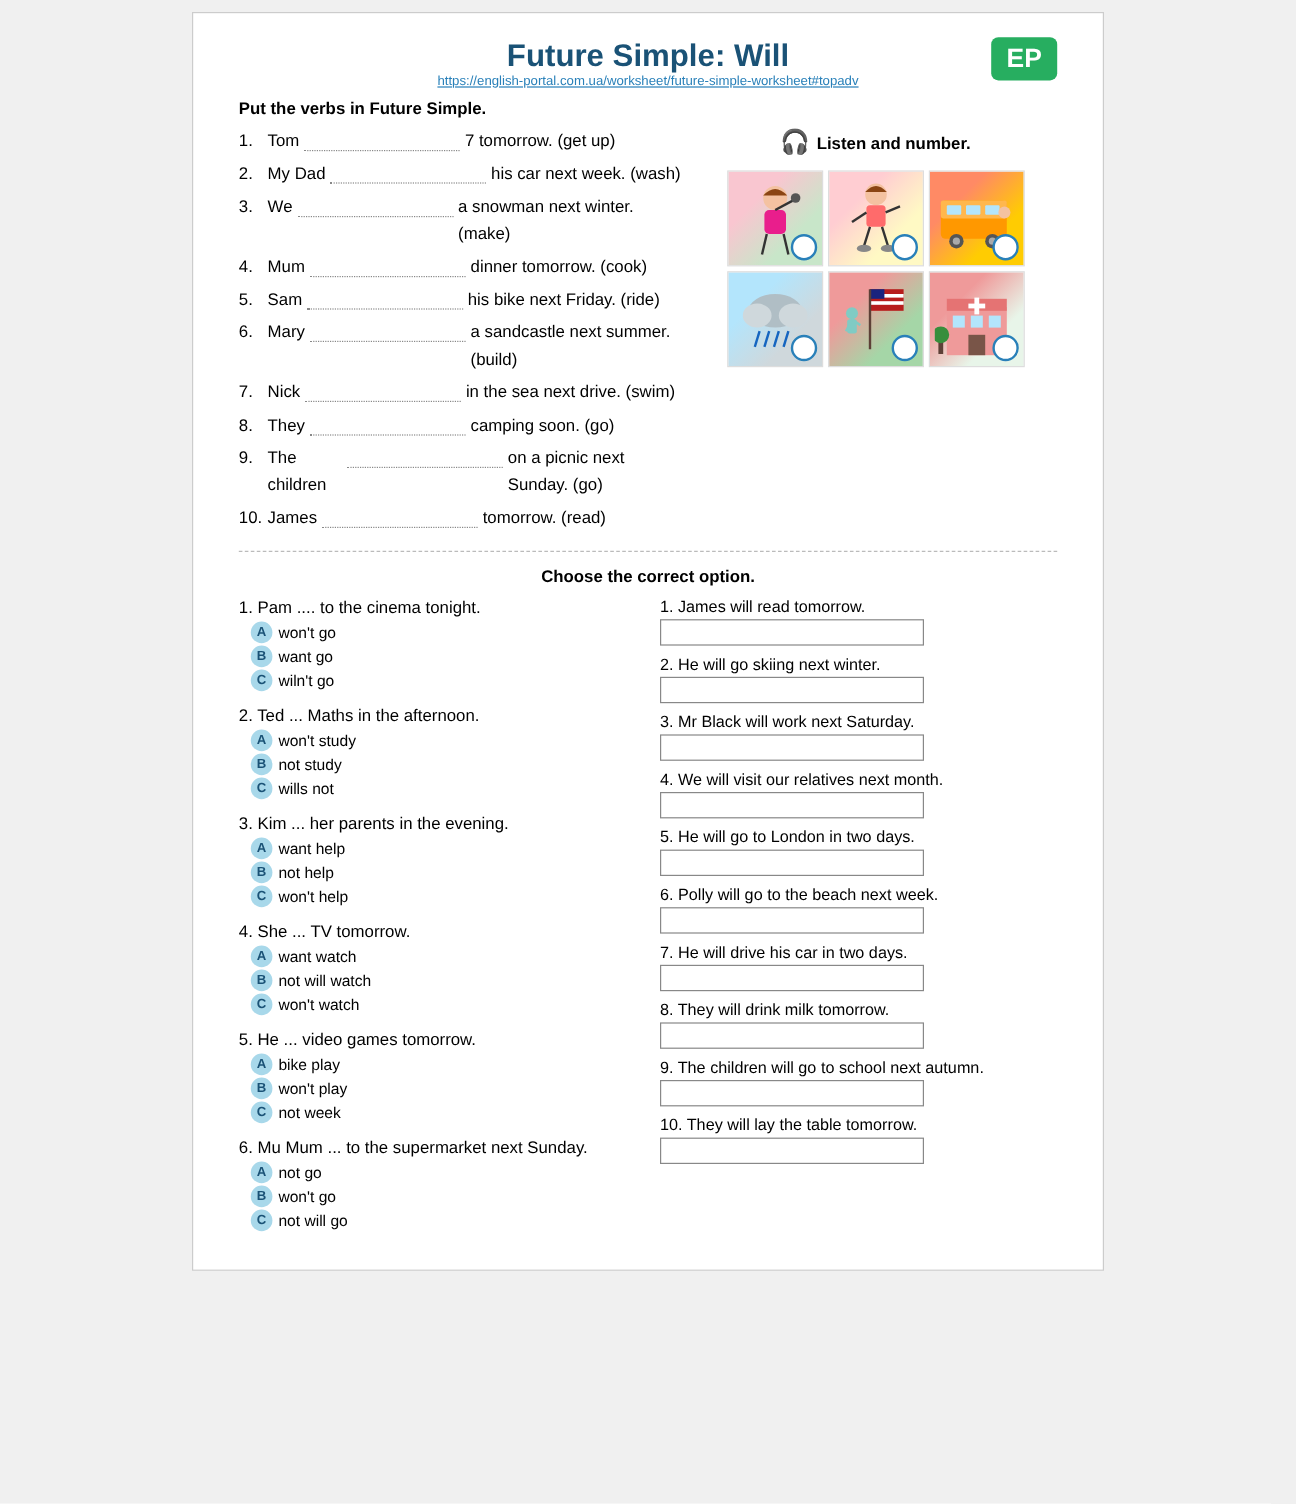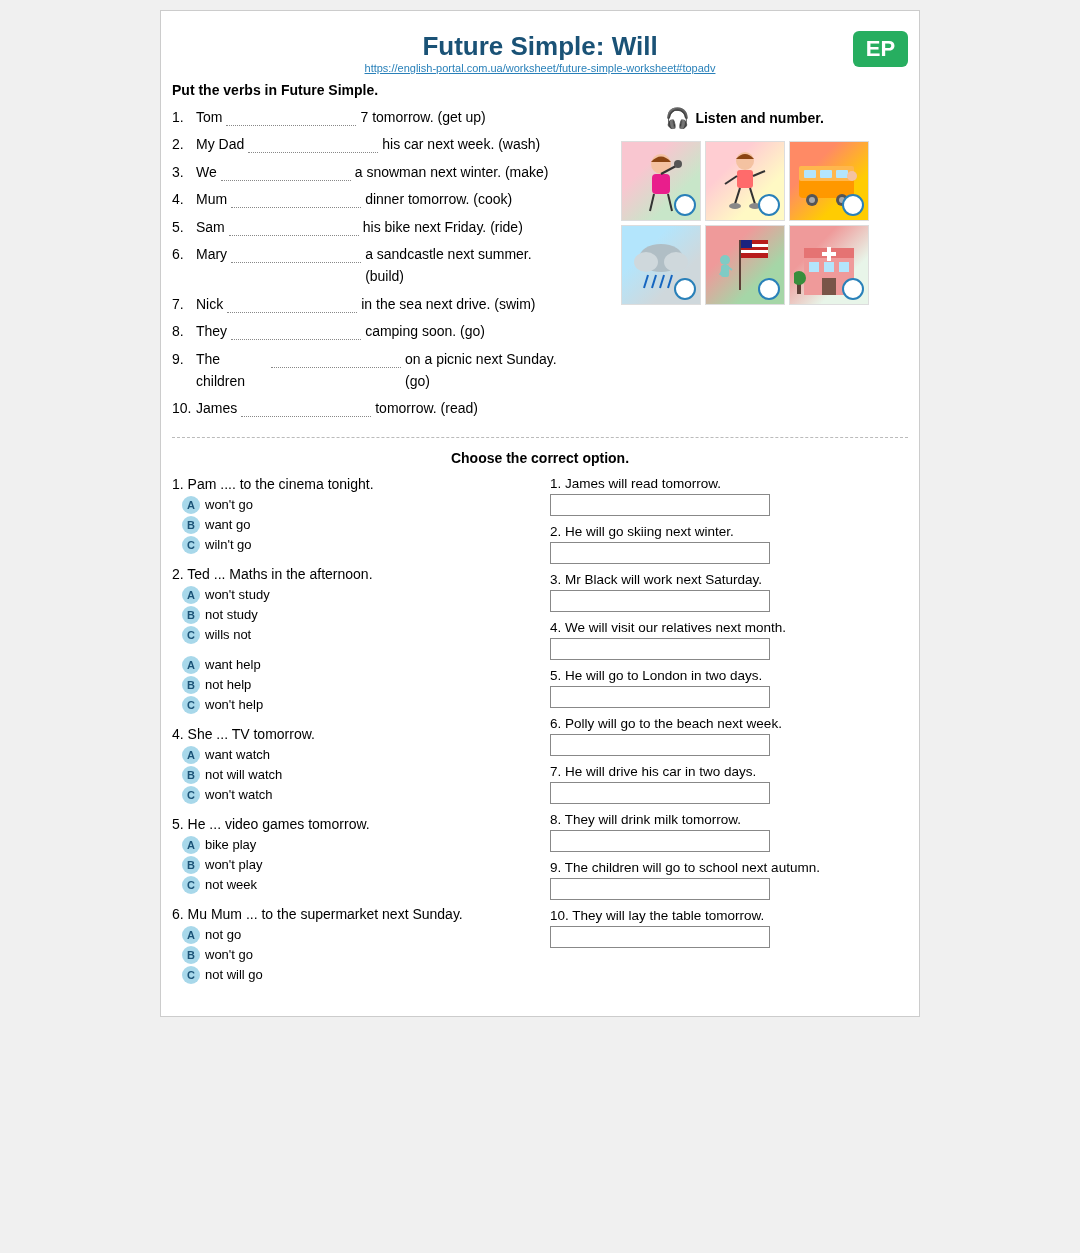--- a/index.html
+++ b/index.html
@@ -7,21 +7,21 @@
       font-family: Arial, sans-serif;
       font-size: 14px;
       background: #f0f0f0;
       display: flex;
       justify-content: center;
       padding: 10px;
     }
     .page {
       background: white;
       width: 760px;
-      padding: 20px 11px;
+      padding: 20px 38px;
       border: 1px solid #ccc;
       position: relative;
     }
     .header {
       text-align: center;
       margin-bottom: 8px;
       position: relative;
     }
     .header h1 {
       font-size: 26px;
@@ -429,20 +429,21 @@
                 <span class="option-letter">B</span>
       <span>not study</span>
               </li>
               <li class="option-item">
                 <span class="option-letter">C</span>
       <span>wills not</span>
               </li>
             </ul>
           </div>
           <div class="question-block">
+            <div class="question-text">3. Kim ... her parents in the evening.</div>
             <ul class="options-list">
               <li class="option-item">
                 <span class="option-letter">A</span>
       <span>want help</span>
               </li>
               <li class="option-item">
                 <span class="option-letter">B</span>
       <span>not help</span>
               </li>
               <li class="option-item">

